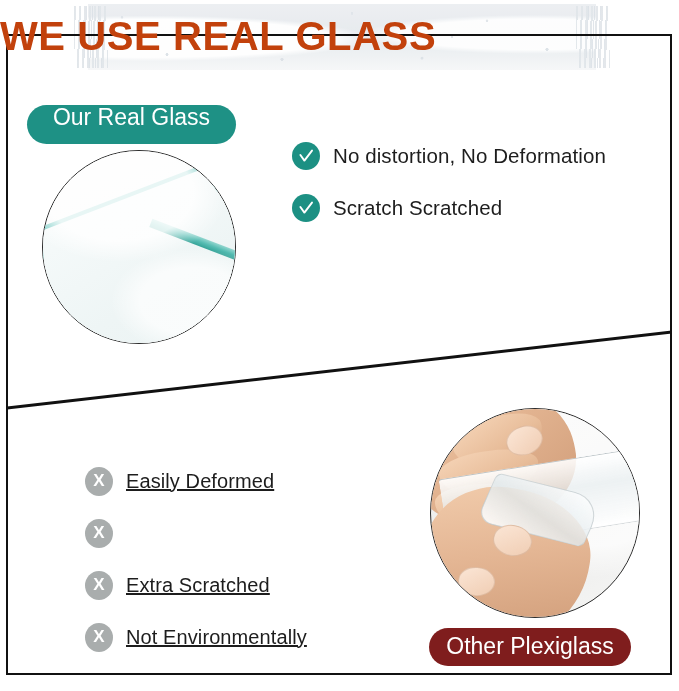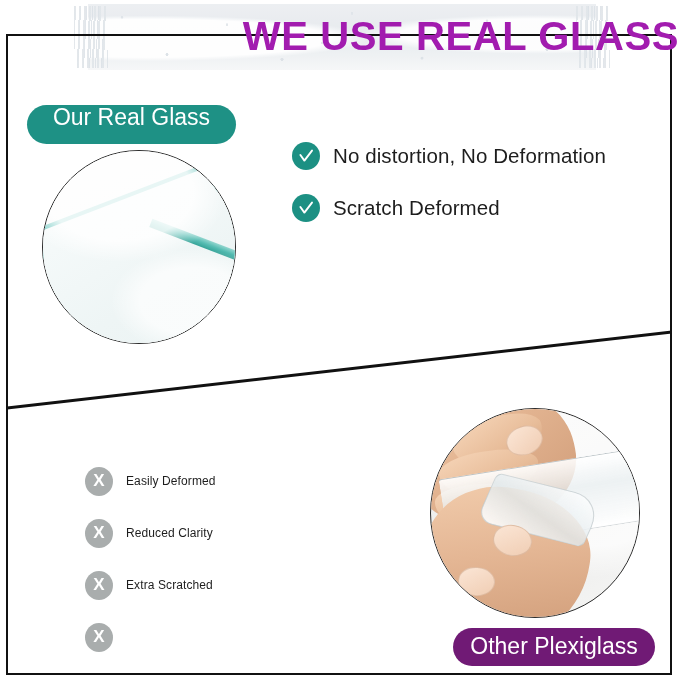--- a/index.html
+++ b/index.html
@@ -74,25 +74,25 @@
       radial-gradient(circle at 46% 60%, #e3e8ec 0 1px, transparent 1.4px),
       radial-gradient(circle at 72% 50%, #e1e6eb 0 1.1px, transparent 1.5px);
     pointer-events: none;
   }
 
   #page-title {
     position: absolute;
     left: 0;
     top: 14px;
     width: 679px;
-    text-align: right;
+    text-align: left;
     font-size: 40px;
     font-weight: bold;
     letter-spacing: .6px;
-    color: #a21caf;
+    color: #c2410c;
     white-space: nowrap;
   }
 
   
   #divider {
     position: absolute;
     left: 7px;
     top: 318px;
     width: 665px;
     height: 100px;
@@ -115,25 +115,25 @@
   }
   #badge-ours {
     left: 27px;
     top: 105px;
     width: 209px;
     height: 39px;
     background: #1e9185;
     padding-bottom: 14px;
   }
   #badge-other {
-    left: 453px;
+    left: 429px;
     top: 628px;
     width: 202px;
     height: 38px;
-    background: #701a75;
+    background: #7f1d1d;
     padding-bottom: 1px;
   }
 
   
   .photo {
     position: absolute;
     border-radius: 50%;
     overflow: hidden;
     border: 1px solid #2b2b2b;
     box-sizing: border-box;
@@ -298,21 +298,21 @@
     font-weight: bold;
     line-height: 1;
     padding-bottom: 1px;
   }
   .feature-text {
     font-size: 20.5px;
     color: #1d1d1d;
     white-space: nowrap;
     letter-spacing: .1px;
   }
-  #list-cons .feature-text { font-size: 12px; }
+  #list-cons .feature-text { font-size: 20px; text-decoration: underline; }
 </style>
 </head>
 <body>
 
 <div id="header-brush"></div>
 <div id="header-speckle"></div>
 
 <div id="frame"></div>
 
 <div id="page-title">WE USE REAL GLASS</div>
@@ -343,39 +343,39 @@
       </svg>
     </span>
     <span class="feature-text">No distortion, No Deformation</span>
   </div>
   <div class="feature-row">
     <span class="feature-icon icon-check">
       <svg width="20" height="20" viewBox="0 0 20 20" xmlns="http://www.w3.org/2000/svg">
         <path d="M4.4 9.0 L8.4 14.6 L16.0 4.6" fill="none" stroke="#ffffff" stroke-width="1.9" stroke-linecap="round" stroke-linejoin="round"></path>
       </svg>
     </span>
-    <span class="feature-text">Scratch Deformed</span>
+    <span class="feature-text">Scratch Scratched</span>
   </div>
 </div>
 
 <div class="feature-list" id="list-cons">
   <div class="feature-row">
     <span class="feature-icon icon-cross">X</span>
     <span class="feature-text">Easily Deformed</span>
   </div>
   <div class="feature-row">
     <span class="feature-icon icon-cross">X</span>
-    <span class="feature-text">Reduced Clarity</span>
   </div>
   <div class="feature-row">
     <span class="feature-icon icon-cross">X</span>
     <span class="feature-text">Extra Scratched</span>
   </div>
   <div class="feature-row">
     <span class="feature-icon icon-cross">X</span>
+    <span class="feature-text">Not Environmentally</span>
   </div>
 </div>
 
 <div class="photo" id="photo-plexi">
   <div class="bg-soft"></div>
   <div class="hand-upper"></div>
   <div class="f1 finger"></div>
   <div class="f2 finger"></div>
   <div class="f3 finger"></div>
   <div class="sheet"></div>

